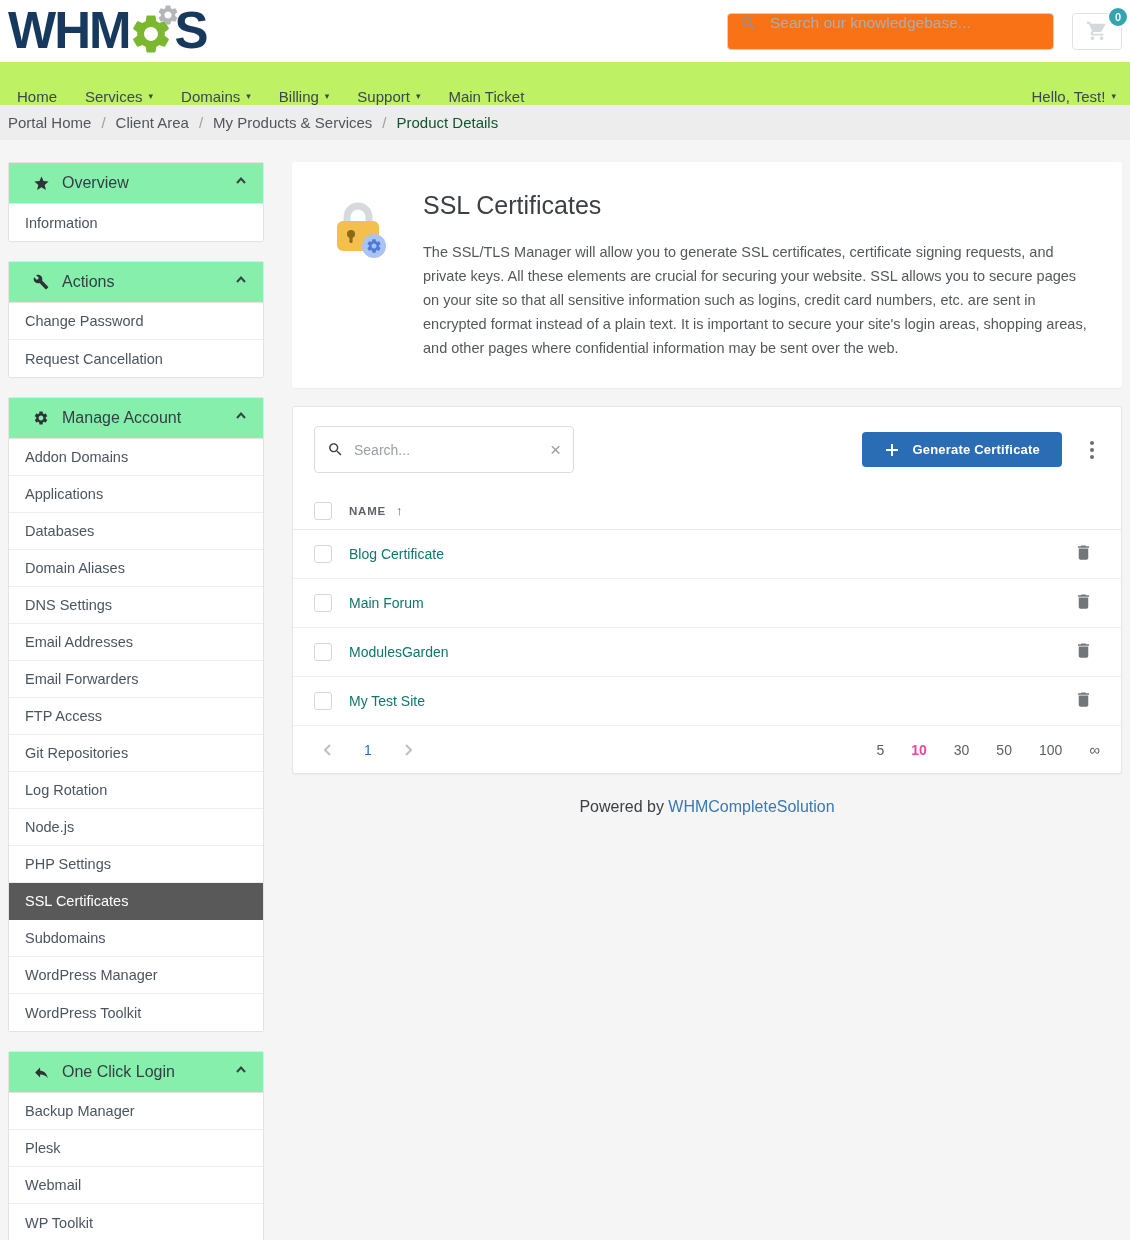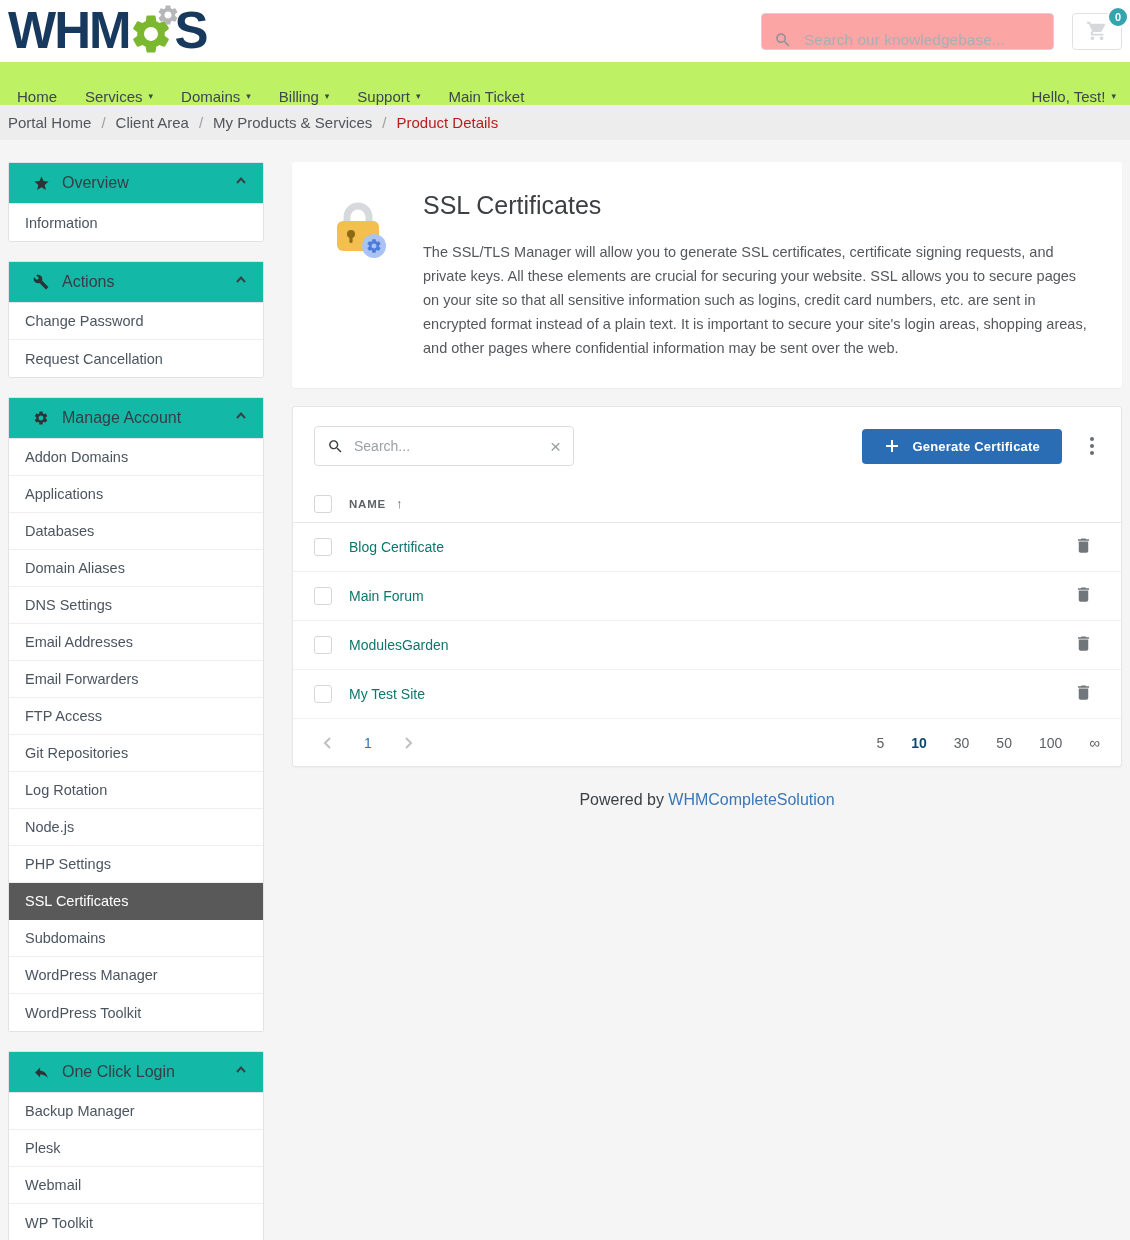--- a/index.html
+++ b/index.html
@@ -17,22 +17,22 @@
   .logo { display:flex; align-items:center; cursor:pointer; user-select:none; }
   .logo-txt {
     font-size:51px; font-weight:bold; color:#17395e; letter-spacing:-2px;
     line-height:44px;
   }
   .logo-gears { position:relative; width:48px; height:48px; margin:0 -2px 0 -1px; }
   .logo-gears svg.big { position:absolute; left:0; bottom:-2px; }
   .logo-gears svg.small { position:absolute; right:-4px; top:-4px; }
   .top-right { display:flex; align-items:center; gap:18px; }
   .kb-search {
-    display:flex; align-items:flex-end; width:293px; height:37px;
-    border:1px solid #cfd4d9; border-radius:4px; background:#fca5a5; padding:0 12px;
+    display:flex; align-items:flex-start; width:327px; height:37px;
+    border:1px solid #cfd4d9; border-radius:4px; background:#f97316; padding:0 12px;
   }
   .kb-search svg { flex:0 0 auto; margin-right:12px; }
   .kb-search input {
     border:none; outline:none; width:100%; font-size:15.5px;
     font-family:"Liberation Sans", sans-serif; color:#3f464d; background:transparent;
   }
   .kb-search input::placeholder { color:#a9aeb4; }
   .cart-btn {
     position:relative; width:50px; height:37px; background:#fff;
     border:1px solid #dfe2e5; border-radius:4px; cursor:pointer;
@@ -53,29 +53,29 @@
   }
   .mainnav a:first-child { padding-left:17px; }
   .caret { font-size:9px; color:#3f464d; line-height:1; }
   .nav-spacer { flex:1; }
   .breadcrumb {
     background:#ededed; height:35px; padding:0 8px;
     display:flex; align-items:center; font-size:15px; color:#50565c; gap:10px;
   }
   .breadcrumb .crumb { cursor:pointer; }
   .breadcrumb .sep { color:#9aa0a5; }
-  .breadcrumb .crumb.current { color:#b91c1c; cursor:default; }
+  .breadcrumb .crumb.current { color:#14532d; cursor:default; }
 
   .content { display:flex; padding:22px 8px 0 8px; align-items:flex-start; }
   .sidebar { width:256px; flex:0 0 256px; }
   .side-panel {
     background:#fff; border:1px solid #e3e3e3; border-radius:2px; margin-bottom:19px;
   }
   .side-head {
-    display:flex; align-items:center; height:41px; background:#14b8a6;
+    display:flex; align-items:center; height:41px; background:#86efac;
     border-bottom:1px solid #e5e5e5; padding:0 15px; cursor:pointer;
   }
   .side-head .h-icon { width:18px; display:flex; justify-content:center; margin:0 12px 0 8px; }
   .side-head .h-title { flex:1; font-size:16px; color:#363d45; }
   .side-item {
     height:37px; display:flex; align-items:center; padding:0 16px;
     font-size:14.5px; color:#4b5560; border-bottom:1px solid #efefef; cursor:pointer;
     background:#fff;
   }
   .side-panel .side-item:last-child { border-bottom:none; }
@@ -90,21 +90,21 @@
   .intro-body { margin-left:32px; }
   .page-title { font-size:25px; color:#3c4045; font-weight:400; margin:4px 0 20px 0; }
   .page-desc { font-size:14.5px; line-height:24px; color:#54585c; max-width:710px; }
 
   .table-card {
     background:#fff; border:1px solid #e6e6e6; border-radius:3px; margin-top:18px;
     box-shadow:0 1px 2px rgba(0,0,0,0.04);
   }
   .toolbar { display:flex; align-items:center; padding:19px 21px; }
   .tbl-search {
-    display:flex; align-items:center; width:260px; height:40px;
+    display:flex; align-items:center; width:260px; height:47px;
     border:1px solid #dadde0; border-radius:4px; padding:0 12px; background:#fff;
   }
   .tbl-search svg { margin-right:10px; }
   .tbl-search input {
     border:none; outline:none; flex:1; font-size:14px; color:#3c4043;
     font-family:"Liberation Sans", sans-serif;
   }
   .tbl-search input::placeholder { color:#9aa0a6; }
   .tbl-clear { color:#9aa0a6; font-size:19px; cursor:pointer; line-height:1; }
   .toolbar-spacer { flex:1; }
@@ -141,21 +141,21 @@
   .trow .row-spacer { flex:1; }
   .trash-btn { background:none; border:none; cursor:pointer; padding:4px; margin-right:3px; }
 
   .pager {
     display:flex; align-items:center; height:47px; padding:0 21px;
   }
   .pg-nav { background:none; border:none; cursor:pointer; padding:2px 6px; display:flex; }
   .pg-num { margin:0 22px; font-size:14px; color:#2a6fc4; cursor:pointer; }
   .pager-spacer { flex:1; }
   .pg-size { font-size:14px; color:#5d6165; margin-left:27px; cursor:pointer; }
-  .pg-size.active { color:#0c4a6e; font-weight:bold; }
+  .pg-size.active { color:#ec4899; font-weight:bold; }
   .pg-size.inf { font-size:15px; }
 
   .powered {
     text-align:center; margin:24px 0 0 0; font-size:16px; color:#3a3f44;
   }
   .powered a { color:#3a77b5; text-decoration:none; cursor:pointer; }
 </style>
 </head>
 <body>
 

